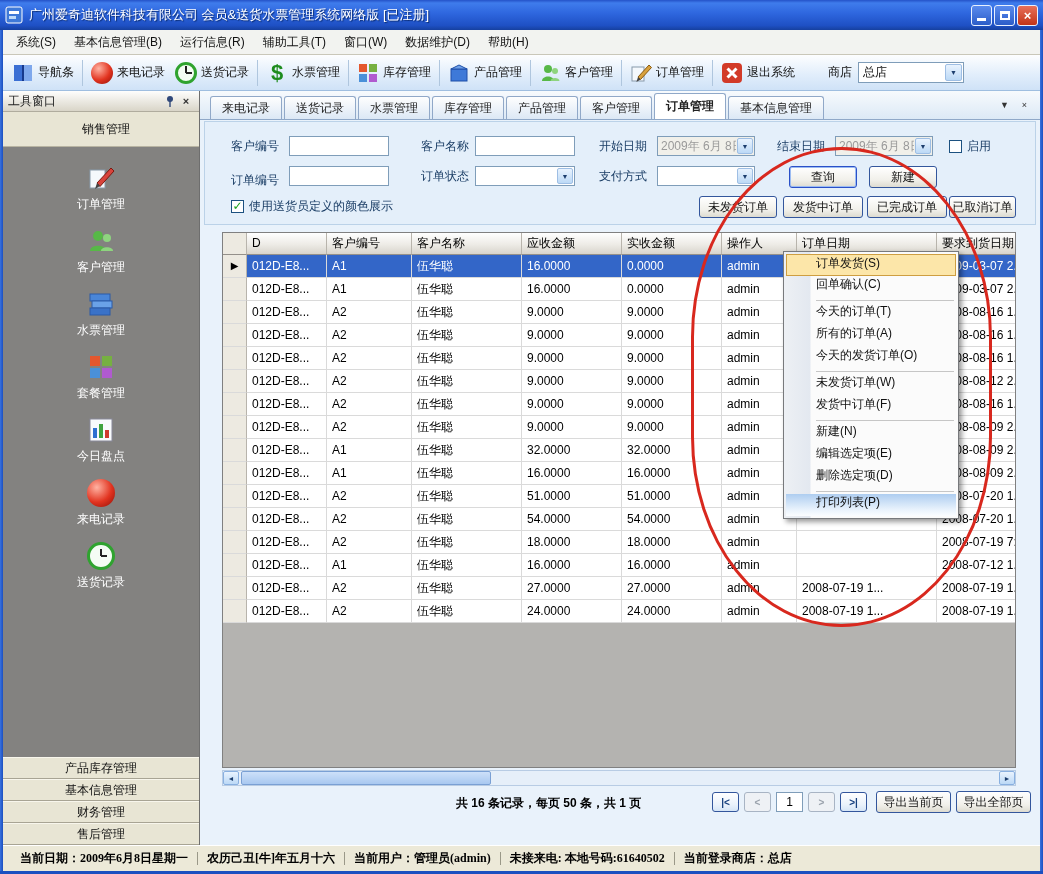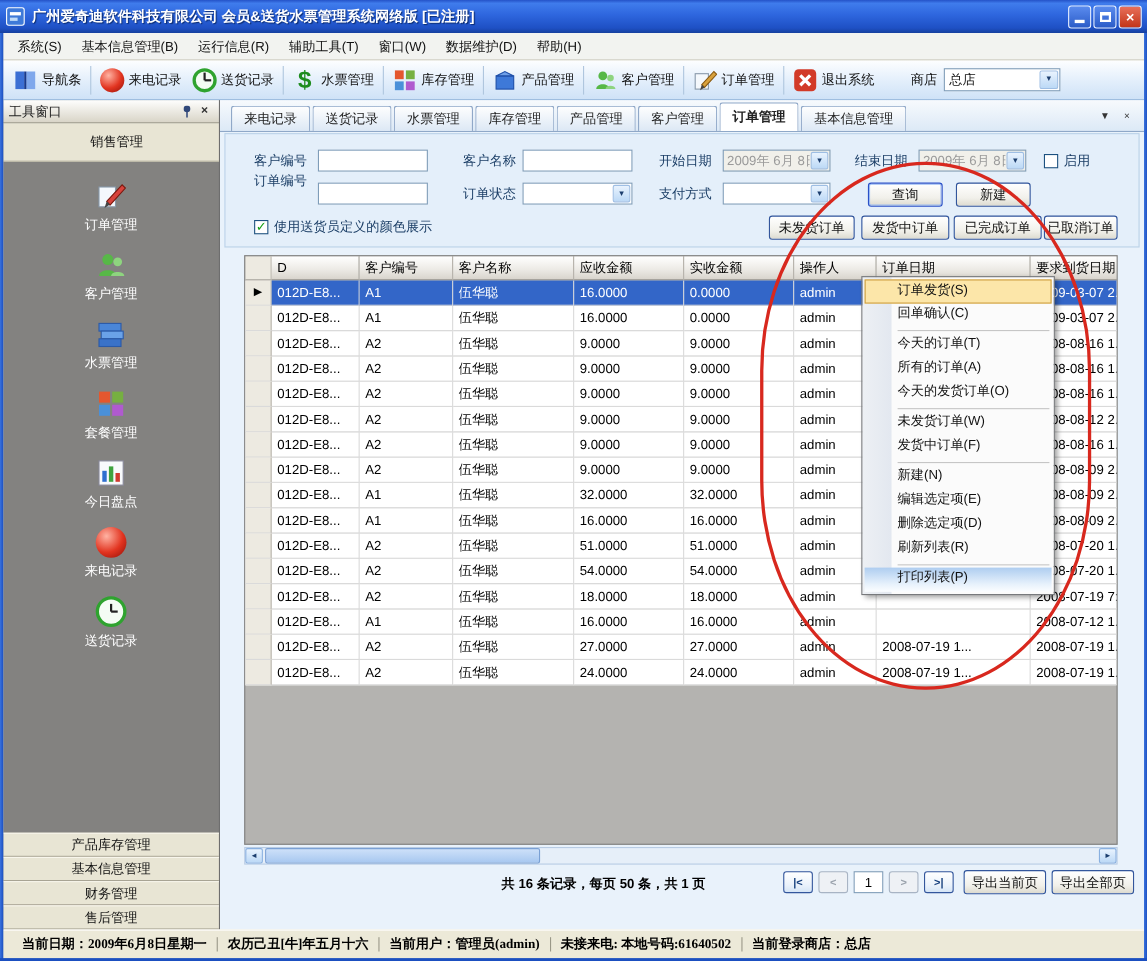--- a/index.html
+++ b/index.html
@@ -6,21 +6,21 @@
   html,body{width:1043px;height:874px;}
   .window{position:relative;width:1043px;height:874px;background:#ECE9D8;overflow:hidden;font-size:12px;}
   .frame-l,.frame-r{position:absolute;top:30px;bottom:0;width:3px;background:linear-gradient(90deg,#3A72DE,#1B4FC0);z-index:5;}
   .frame-l{left:0}.frame-r{right:0}
   .frame-b{position:absolute;left:0;bottom:0;width:100%;height:3px;background:#1B4FC0;z-index:5;}
 
   
   .titlebar{position:absolute;left:0;top:0;width:1043px;height:30px;display:flex;align-items:center;padding:0 5px;color:#fff;
     background:linear-gradient(180deg,#2452C8 0%,#3F7CEC 10%,#2E66DE 45%,#1E50C4 85%,#16409F 100%);}
   .app-icon{width:18px;height:18px;flex:0 0 auto;}
-  .titlebar .title{font-weight:bold;font-size:13px;margin-left:6px;flex:1;white-space:nowrap;overflow:hidden;text-shadow:1px 1px 1px #0A2A6E;}
+  .titlebar .title{font-weight:normal;font-size:13px;margin-left:6px;flex:1;white-space:nowrap;overflow:hidden;text-shadow:1px 1px 1px #0A2A6E;}
   .winbtn{width:21px;height:21px;margin-left:2px;border:1px solid #E8F0FF;border-radius:3px;display:flex;align-items:center;justify-content:center;
     color:#fff;font-size:13px;font-weight:bold;background:linear-gradient(180deg,#5A8BEE,#2B5CC8);}
   .winbtn.close{background:linear-gradient(180deg,#E8705A,#C23418);}
   .glyph-min{display:block;width:9px;height:3px;background:#fff;margin-top:9px;}
   .glyph-max{display:block;width:10px;height:9px;border:2px solid #fff;border-top-width:3px;}
 
   
   .menubar{position:absolute;left:3px;top:30px;width:1037px;height:25px;background:#F2F3F0;border-bottom:1px solid #C9C7B9;
     display:flex;align-items:center;padding-left:4px;z-index:4;}
   .menu-item{padding:3px 9px;color:#111;}
@@ -355,21 +355,21 @@
       <span class="f-label" style="left:572px;top:14px">结束日期</span>
       <div class="f-combo disabled" style="left:630px;top:14px;width:98px">
         <span class="combo-text">2009年 6月 8日</span>
         <span class="combo-arrow">▼</span>
       </div>
       <div class="f-check" style="left:744px;top:16px">
         <span class="checkbox"></span>
         <span>启用</span>
       </div>
 
-      <span class="f-label" style="left:26px;top:32px">订单编号</span>
+      <span class="f-label" style="left:26px;top:48px">订单编号</span>
       <input class="f-input" style="left: 84px; top: 44px;">
       <span class="f-label" style="left:216px;top:44px">订单状态</span>
       <div class="f-combo" style="left:270px;top:44px">
         <span class="combo-text"></span>
         <span class="combo-arrow">▼</span>
       </div>
       <span class="f-label" style="left:394px;top:44px">支付方式</span>
       <div class="f-combo" style="left:452px;top:44px;width:98px">
         <span class="combo-text"></span>
         <span class="combo-arrow">▼</span>
@@ -679,23 +679,20 @@
         </li>
 
         <li class="ctx-item">
           <span>编辑选定项(E)</span>
         </li>
 
         <li class="ctx-item">
           <span>删除选定项(D)</span>
         </li>
 
-        <li class="ctx-item">
-          <span>刷新列表(R)</span>
-        </li>
 
         <li class="ctx-item separator">
           <span></span>
         </li>
 
         <li class="ctx-item accent">
           <span>打印列表(P)</span>
         </li>
 
     </ul>

